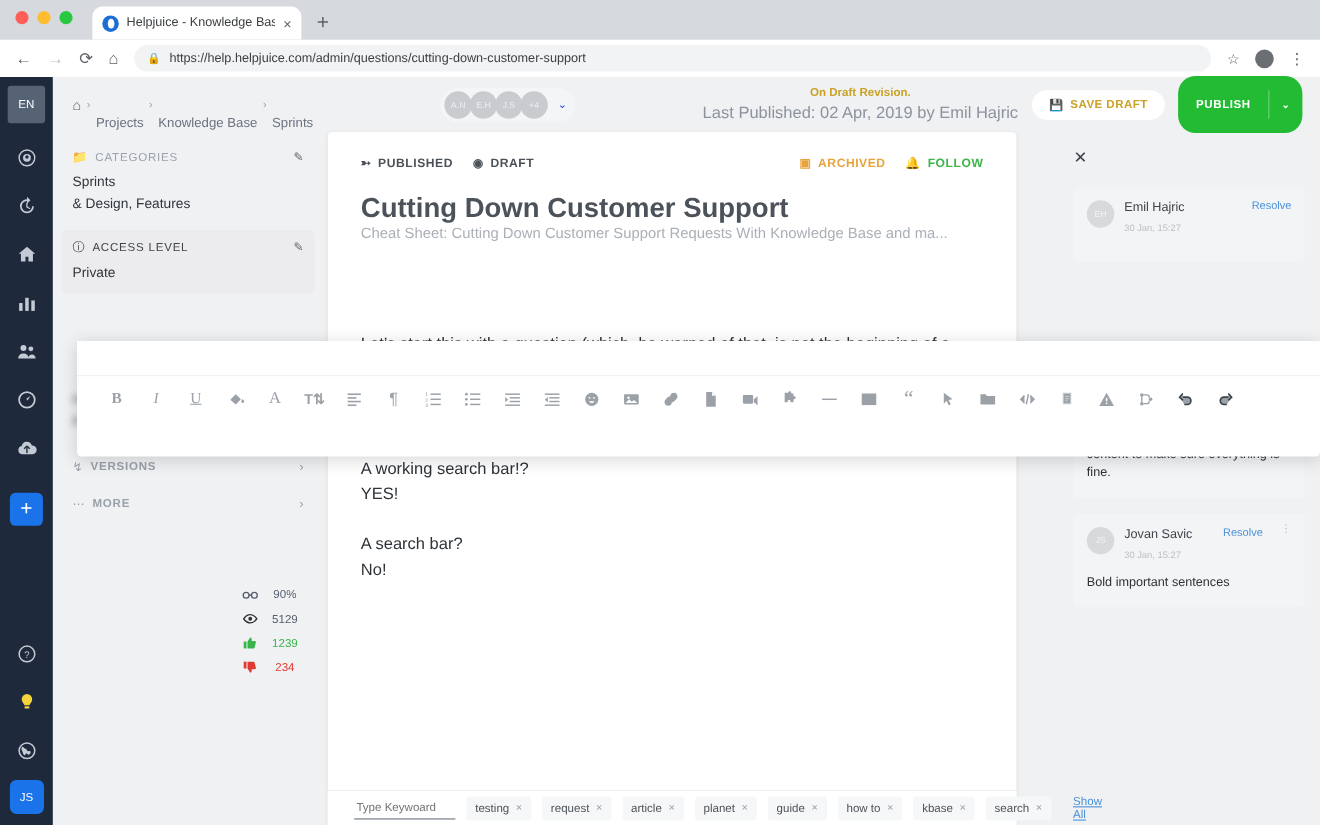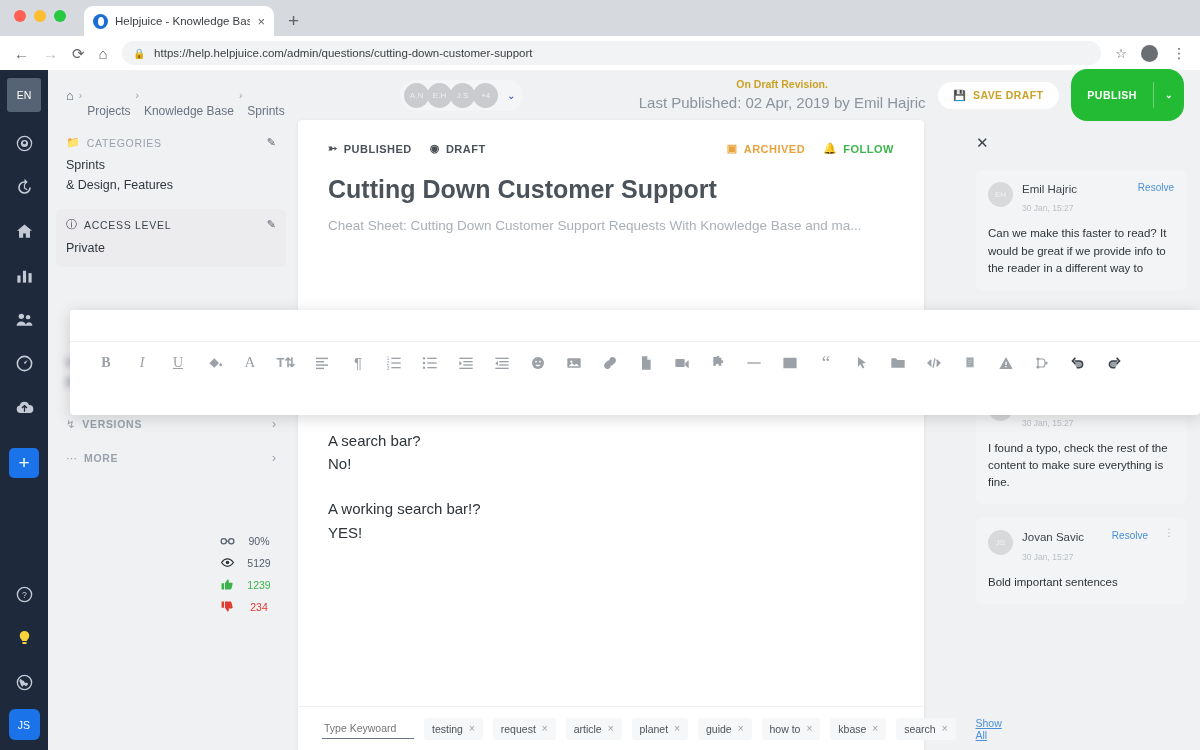--- a/index.html
+++ b/index.html
@@ -180,21 +180,21 @@
     padding: 22px 30px 0; overflow: hidden;
   }
   .doc-tabs { display: flex; align-items: center; gap: 18px; margin-bottom: 20px; }
   .doc-tab {
     display: flex; align-items: center; gap: 6px; font-size: 11px;
     font-weight: bold; color: #4a5158; letter-spacing: .5px; cursor: pointer;
   }
   .doc-tabs .spacer { flex: 1; }
   .doc-tab.archived { color: #e8a33d; }
   .doc-tab.follow { color: #3cb54a; }
-  .doc-title { font-size: 25px; font-weight: bold; color: #4b5259; margin-bottom: 14px; }
+  .doc-title { font-size: 25px; font-weight: bold; color: #4b5259; }
   .doc-sub { font-size: 13.5px; color: #aab0b7; }
 
   .doc-body { margin-top: 82px; font-size: 15px; color: #2d3338; line-height: 1.55; }
   .doc-body p { margin-bottom: 22px; }
 
   
   .fmt-toolbar {
     position: absolute; left: 70px; right: 0; top: 240px; height: 105px;
     background: #fff; border-radius: 4px;
     box-shadow: 0 3px 16px rgba(0,0,0,.16);
@@ -206,21 +206,21 @@
   }
   .fmt-btn {
     width: 36px; height: 40px; display: flex; align-items: center;
     justify-content: center; color: #9ba1a7; font-size: 14px;
     cursor: pointer; flex: none;
   }
   .fmt-btn svg { width: 16px; height: 16px; fill: #9ba1a7; }
 
   
   .tags-bar {
-    position: absolute; left: 0; right: 46px; bottom: 0; height: 44px;
+    position: absolute; left: 0; right: 46px; bottom: 0; height: 32px;
     background: #fff; border-top: 1px solid #eef0f1;
     display: flex; align-items: center; padding: 12px 24px; gap: 10px;
   }
   .tag-input {
     font-size: 10.5px; color: #5a6067; border: none; outline: none;
     border-bottom: 1.5px solid #6b7280; padding: 3px 2px 4px; width: 92px;
     background: transparent; font-family: inherit;
   }
   .tag {
     display: flex; align-items: center; gap: 6px; background: #f6f7f8;
@@ -494,24 +494,24 @@
             <span>FOLLOW</span>
           </div>
         </div>
 
         <div class="doc-title">Cutting Down Customer Support</div>
         <div class="doc-sub">Cheat Sheet: Cutting Down Customer Support Requests With Knowledge Base and ma...</div>
 
         <div class="doc-body">
           <p>Let’s start this with a question (which, be warned of that, is not the beginning of a very funny joke although it tends to be):</p>
           <p>What’s the difference between a plain FAQ page and a fancy knowledge base?</p>
+          <p style="white-space:pre-line">A working search bar!?
+YES!</p>
           <p style="white-space:pre-line">A search bar?
 No!</p>
-          <p style="white-space:pre-line">A working search bar!?
-YES!</p>
         </div>
       </div>
 
       <div class="tags-bar">
         <input class="tag-input" placeholder="Type Keywoard" style="">
         <span class="tag">
             <span>testing</span>
             <span class="x">×</span>
           </span>
         <span class="tag">
@@ -552,21 +552,20 @@
 
       <div class="comment">
         <div class="comment-head">
           <span class="c-av">EH</span>
           <span class="c-meta">
             <span class="c-name" style="display:block">Emil Hajric</span>
             <span class="c-time">30 Jan, 15:27</span>
           </span>
           <span class="c-resolve">Resolve</span>
         </div>
-        <div class="c-text">Can we make this faster to read? It would be great if we provide info to the reader in a different way to</div>
       </div>
 
       <div class="comment" style="margin-top:94px">
         <div class="comment-head">
           <span class="c-av">JS</span>
           <span class="c-meta">
             <span class="c-name" style="display:block">Jovan Savic</span>
             <span class="c-time">30 Jan, 15:27</span>
           </span>
           <span class="c-resolve">Resolve</span>

